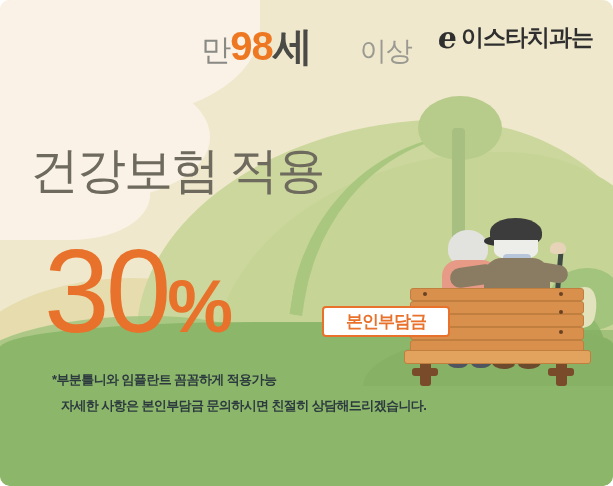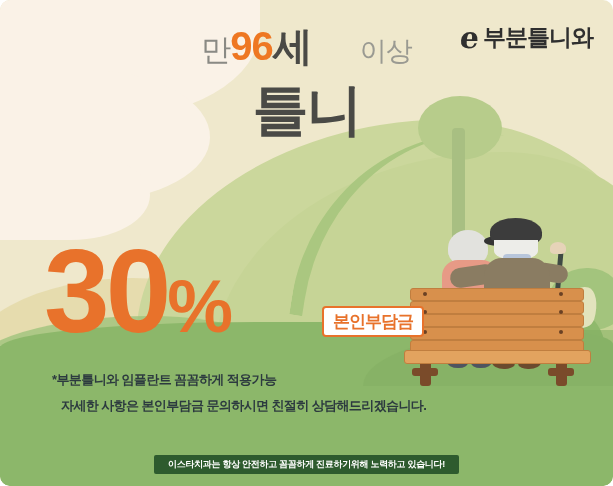--- a/index.html
+++ b/index.html
@@ -223,32 +223,32 @@
     font-size:56px;font-weight:bold;color:#4A4A46;letter-spacing:-2px;
     line-height:1;
   }
   .subhead{
     position:absolute;left:30px;top:146px;
     font-size:49px;color:#6E6A5E;letter-spacing:-2px;line-height:1;
   }
 
   .pct-wrap{position:absolute;left:44px;top:232px;white-space:nowrap;}
   .pct-num{
-    font-size:118px;font-weight:bold;color:#E8722B;
+    font-size:118px;font-weight:normal;color:#E8722B;
     letter-spacing:-4px;line-height:1;
   }
   .pct-sym{
     font-size:74px;font-weight:bold;color:#E8722B;
     letter-spacing:-2px;line-height:1;
   }
 
   .badge{
     position:absolute;left:322px;top:306px;
     background:#FFFFFF;border:2px solid #E8722B;border-radius:4px;
-    padding:3px 9px;font-size:17px;font-weight:bold;color:#E8722B;
+    padding:3px 22px;font-size:17px;font-weight:bold;color:#E8722B;
     letter-spacing:-1px;line-height:1.25;
   }
 
   .notes{position:absolute;left:52px;top:372px;}
   .note{
     font-size:13px;font-weight:bold;color:#2C3A3F;
     letter-spacing:-.6px;margin-bottom:10px;line-height:1.2;
   }
   .note.indent{padding-left:9px;}
 
@@ -331,39 +331,36 @@
       <div class="bolt" style="left:155px;top:42px;"></div>
       <div class="bench-foot" style="left:8px;top:80px;"></div>
       <div class="bench-foot" style="left:144px;top:80px;"></div>
     </div>
   </div>
 
   <div class="content">
 
     <div class="logo">
       <span class="logo-mark">e</span>
-      <span class="logo-text">부분틀니와</span>
+      <span class="logo-text">이스타치과는</span>
     </div>
 
     <div class="age-line">
-      <span class="age-man">만</span><span class="age-num">96</span><span class="age-se">세</span><span class="age-isang">이상</span>
-    </div>
-
-    <div class="headline">틀니</div>
-
+      <span class="age-man">만</span><span class="age-num">98</span><span class="age-se">세</span><span class="age-isang">이상</span>
+    </div>
+
+
+    <div class="subhead">건강보험 적용</div>
 
     <div class="pct-wrap">
       <span class="pct-num">30</span><span class="pct-sym">%</span>
     </div>
 
     <div class="badge">본인부담금</div>
 
     <div class="notes">
       <div class="note">*부분틀니와 임플란트 꼼꼼하게 적용가능</div>
       <div class="note indent">자세한 사항은 본인부담금 문의하시면 친절히 상담해드리겠습니다.</div>
     </div>
 
-    <div class="footer-bar">
-      <span class="footer-pill">이스타치과는 항상 안전하고 꼼꼼하게 진료하기위해 노력하고 있습니다!</span>
-    </div>
 
   </div>
 </div>
 
 </body></html>

